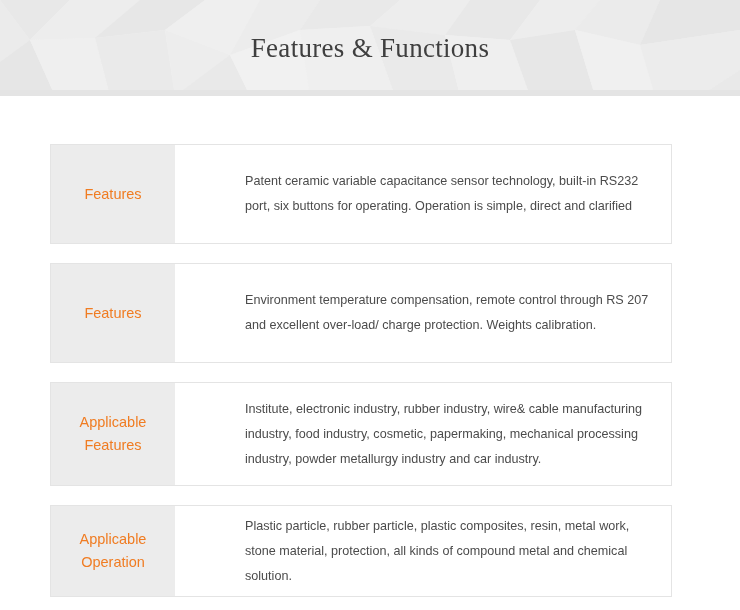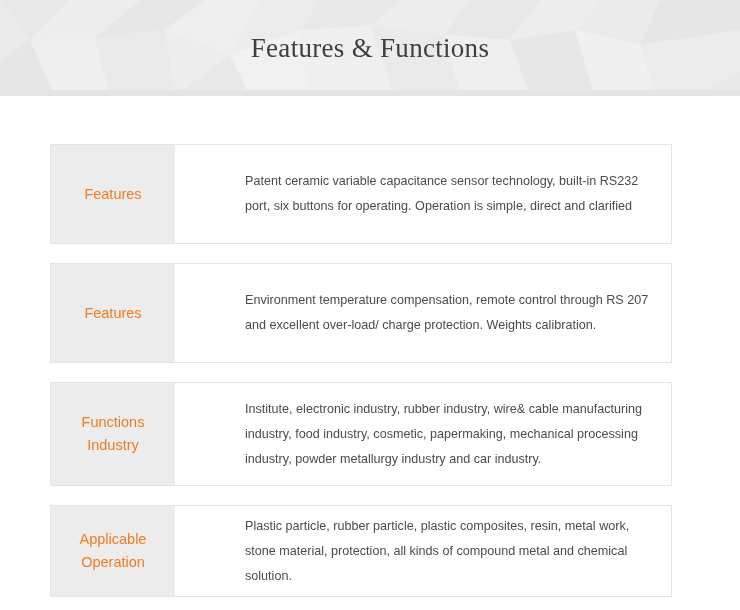--- a/index.html
+++ b/index.html
@@ -151,21 +151,21 @@
     </div>
 
     <div class="row row-2">
       <div class="row-label">Features</div>
       <div class="row-body">
         <p>Environment temperature compensation, remote control through RS 207 and excellent over-load/ charge protection. Weights calibration.</p>
       </div>
     </div>
 
     <div class="row row-3">
-      <div class="row-label">Functions Industry</div>
+      <div class="row-label">Applicable Features</div>
       <div class="row-body">
         <p>Institute, electronic industry, rubber industry, wire&amp; cable manufacturing industry, food industry, cosmetic, papermaking, mechanical processing industry, powder metallurgy industry and car industry.</p>
       </div>
     </div>
 
     <div class="row row-4">
       <div class="row-label">Applicable Operation</div>
       <div class="row-body">
         <p>Plastic particle, rubber particle, plastic composites, resin, metal work, stone material, protection, all kinds of compound metal and chemical solution.</p>
       </div>

